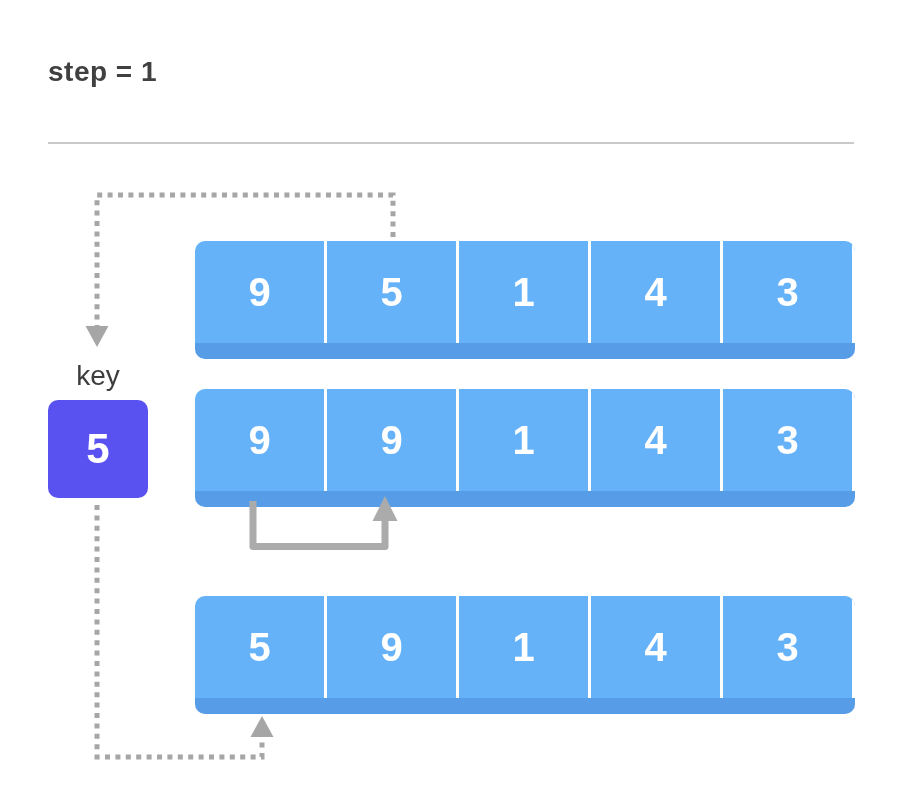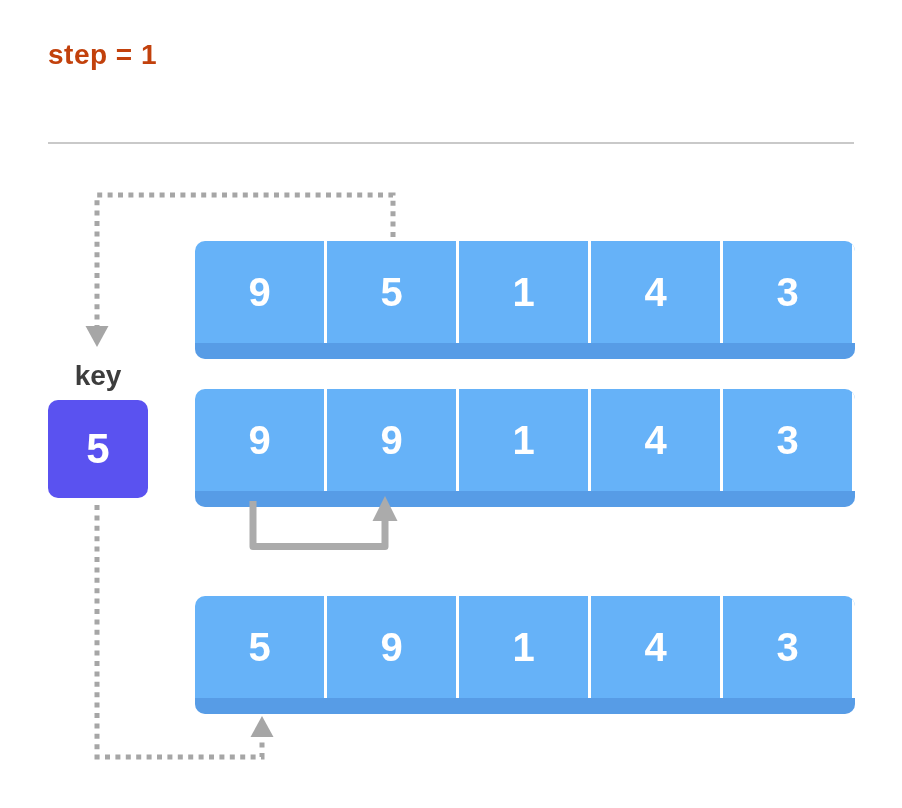--- a/index.html
+++ b/index.html
@@ -3,22 +3,22 @@
 <meta charset="utf-8">
 <style>
   html,body{margin:0;padding:0;}
   body{
     width:902px;height:808px;background:#ffffff;position:relative;
     font-family:"Liberation Sans","DejaVu Sans",sans-serif;overflow:hidden;
   }
   #stage{position:absolute;inset:0;}
 
   .title{
-    position:absolute;left:48px;top:39px;
-    font-size:28px;font-weight:bold;color:#c2410c;letter-spacing:0.5px;
+    position:absolute;left:48px;top:56px;
+    font-size:28px;font-weight:bold;color:#404040;letter-spacing:0.5px;
   }
   .rule{
     position:absolute;left:48px;top:142px;width:806px;height:2px;
     background:#c9c9c9;
   }
 
   .array{
     position:absolute;left:195px;width:660px;height:118px;
     background:#66b2f8;border-radius:10px;overflow:hidden;
     display:flex;align-items:stretch;
@@ -34,21 +34,21 @@
   .num{
     font-size:40px;font-weight:bold;color:#ffffff;line-height:1;
   }
   .shade{
     position:absolute;left:0;right:0;bottom:0;height:16px;
     background:rgba(38,76,168,0.22);pointer-events:none;
   }
 
   .key-label{
     position:absolute;left:48px;top:360px;width:100px;
-    text-align:center;font-size:28px;font-weight:bold;color:#3d3d3d;
+    text-align:center;font-size:28px;font-weight:normal;color:#3d3d3d;
   }
   .key-box{
     position:absolute;left:48px;top:400px;width:100px;height:98px;
     background:#5a52f0;border-radius:10px;
     display:flex;align-items:center;justify-content:center;
   }
   .key-box .num{font-size:42px;}
 
   #arrows{position:absolute;left:0;top:0;pointer-events:none;}
 </style>

